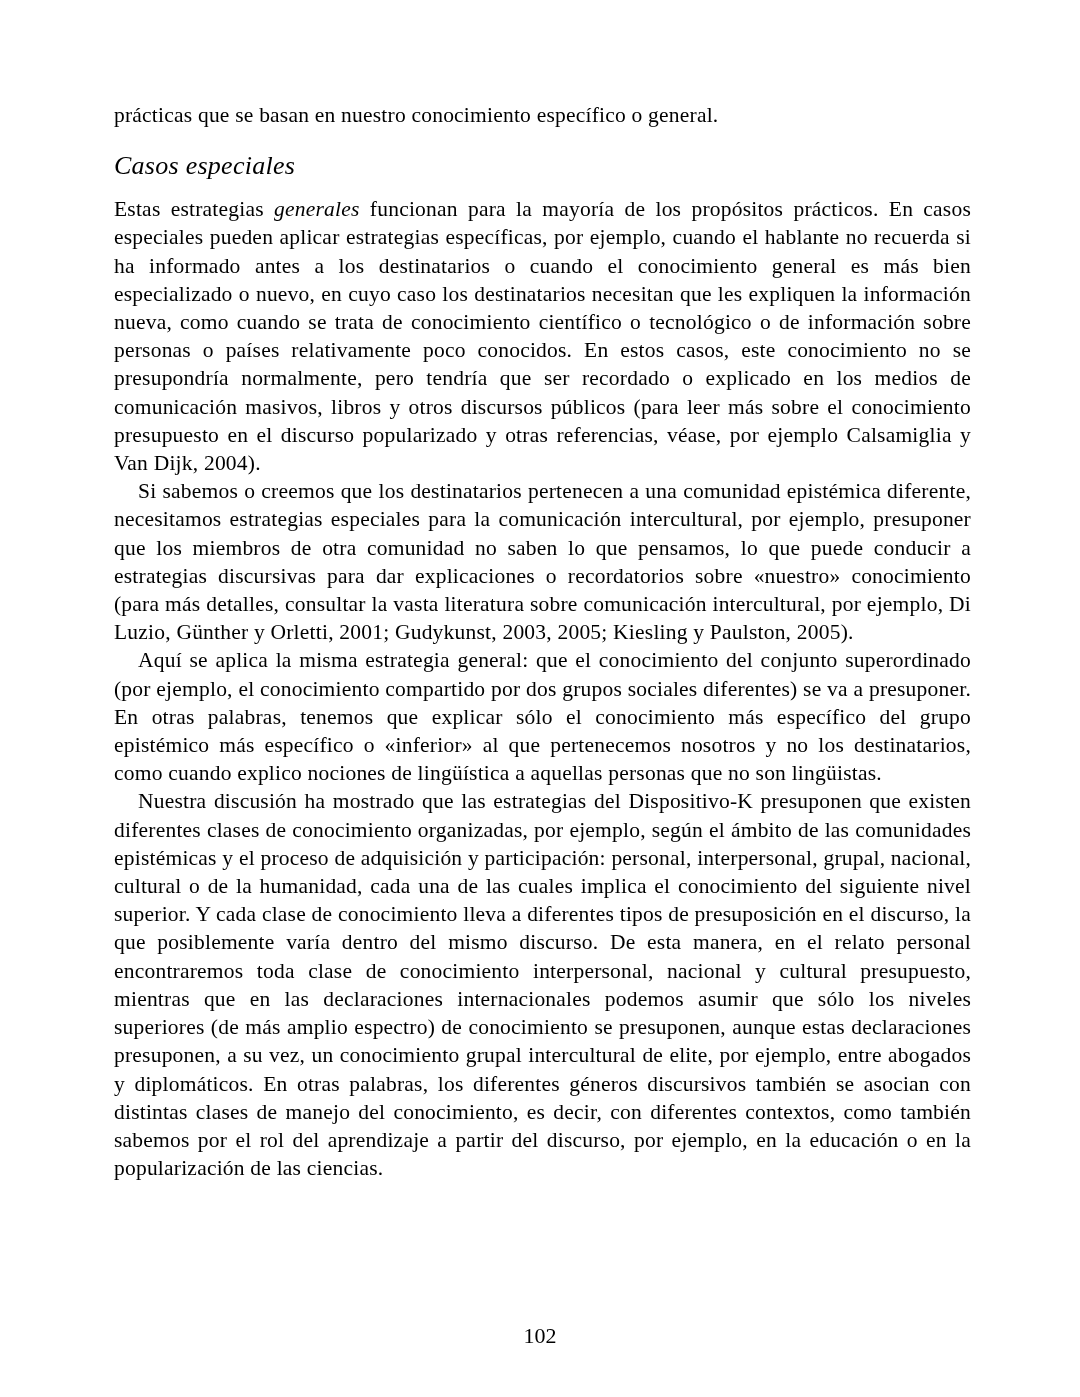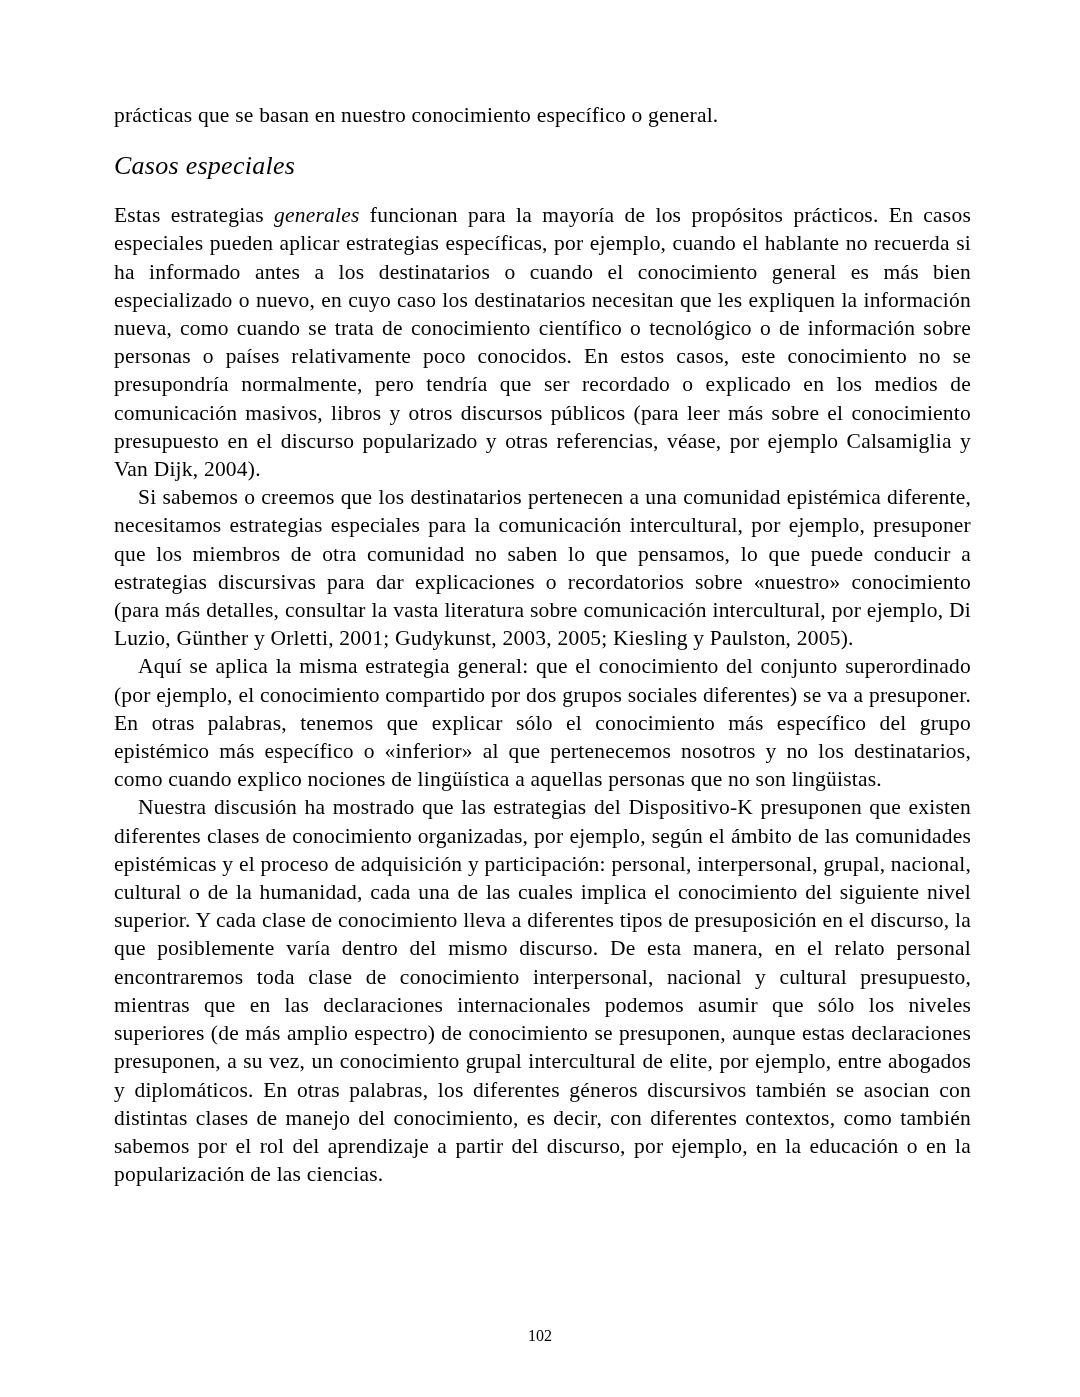--- a/index.html
+++ b/index.html
@@ -41,35 +41,35 @@
     text-indent: 0;
   }
   .para.indented {
     text-indent: 24px;
   }
   .section-heading {
     font-size: 26px;
     line-height: 30px;
     font-style: italic;
     font-weight: normal;
-    margin: 22px 0 20px 0;
+    margin: 22px 0 14px 0;
     text-align: left;
     letter-spacing: 0.01em;
   }
   .para em {
     font-style: italic;
     margin-top: 20px;
   }
   .page-number {
     position: absolute;
     left: 0;
     right: 0;
     top: 1322px;
     text-align: center;
-    font-size: 16px;
+    font-size: 22px;
     line-height: 28px;
   }
 </style>
 </head>
 <body>
 
 <div class="page">
 
   <div class="content">
 

